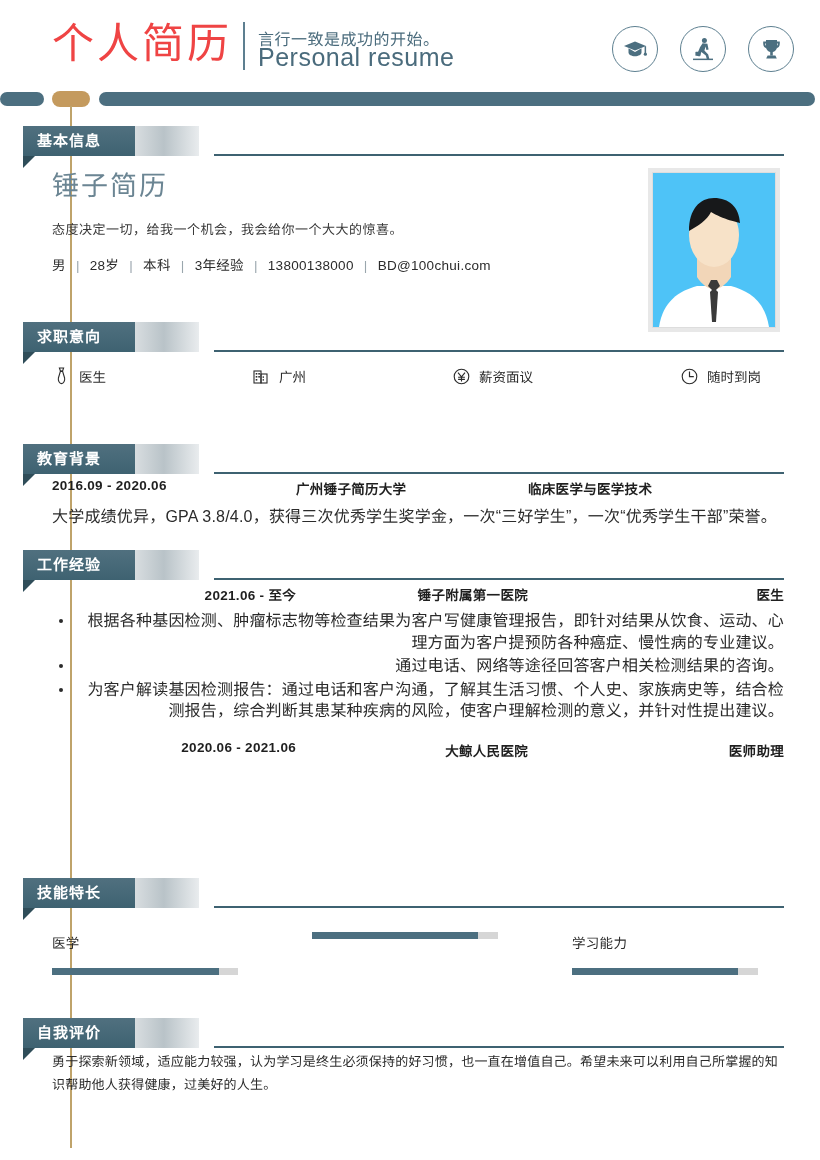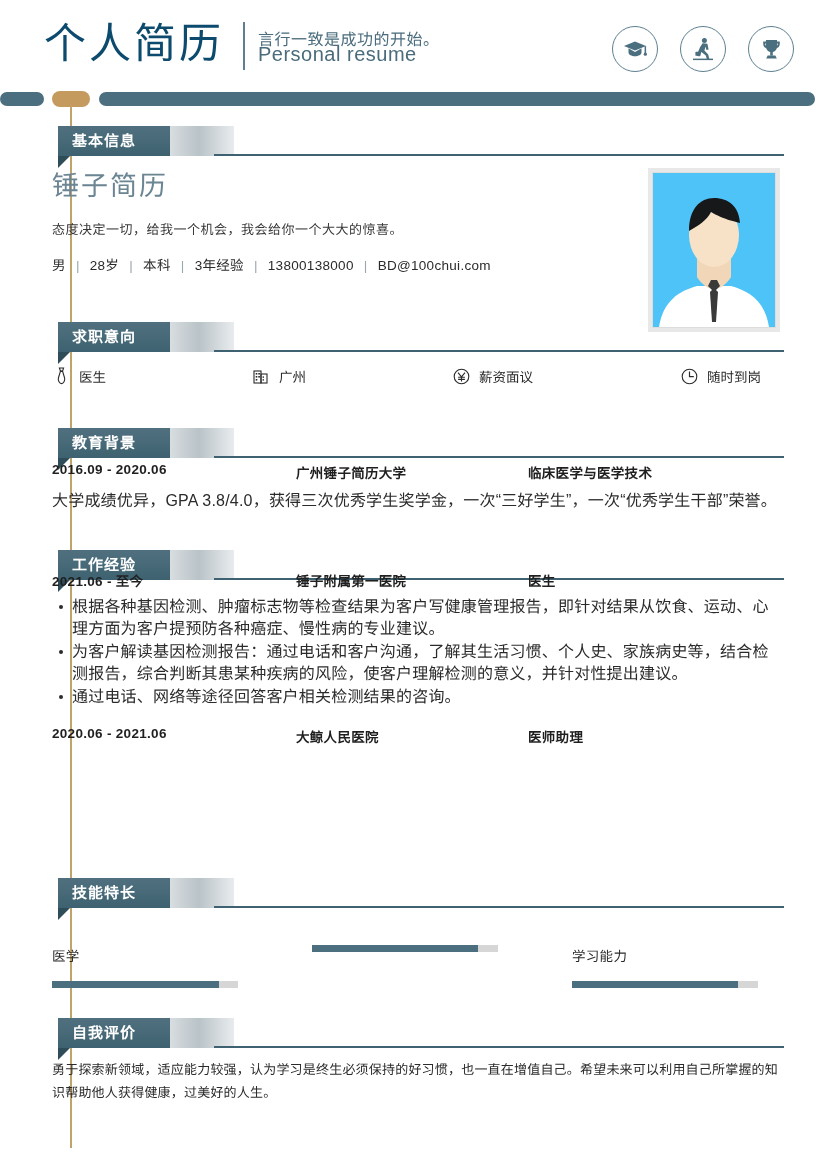--- a/index.html
+++ b/index.html
@@ -18,25 +18,25 @@
 
   
   .header {
     position: absolute;
     left: 0; top: 0;
     width: 820px;
     height: 88px;
   }
   .header-title {
     position: absolute;
-    left: 44px;
+    left: 52px;
     top: 18px;
     font-size: 42px;
     letter-spacing: 3px;
-    color: #0c4a6e;
+    color: #ef4444;
     font-weight: 400;
     line-height: 52px;
   }
   .header-divider {
     position: absolute;
     left: 243px;
     top: 22px;
     width: 2px;
     height: 48px;
     background: #5d7f90;
@@ -46,21 +46,21 @@
     left: 258px;
     top: 26px;
     font-size: 16px;
     color: #4a6b7c;
     letter-spacing: 0.5px;
   }
   .header-sub-en {
     position: absolute;
     left: 258px;
     top: 43px;
-    font-size: 20px;
+    font-size: 25px;
     color: #4a6b7c;
     letter-spacing: 0.5px;
     font-weight: 400;
   }
   .header-icons {
     position: absolute;
     right: 26px;
     top: 26px;
     display: flex;
     gap: 22px;
@@ -107,21 +107,21 @@
     height: 1042px;
     background: #bfa36a;
   }
 
   
   .section { position: absolute; left: 0; width: 820px; }
 
   .sec-tab {
     position: relative;
     height: 30px;
-    margin-left: 58px;
+    margin-left: 23px;
     width: 176px;
   }
   .sec-tab-main {
     position: absolute;
     left: 0; top: 0;
     width: 112px; height: 30px;
     background: linear-gradient(180deg, #50707f 0%, #3e6271 100%);
   }
   .sec-tab-ext {
     position: absolute;
@@ -259,21 +259,21 @@
     left: -13px;
     top: 9px;
     width: 4px; height: 4px;
     border-radius: 50%;
     background: #2b2b2b;
   }
   .job-block { margin-top: 18px; }
   .job-block.first { margin-top: 0; }
 
   
-  .skills-row { display: flex; margin-top: 37px; }
+  .skills-row { display: flex; margin-top: 24px; }
   .skill {
     width: 260px;
     flex: 0 0 260px;
   }
   .skill-label {
     font-size: 13.5px;
     color: #2b2b2b;
     margin-bottom: 16px;
     letter-spacing: 0.3px;
   }
@@ -428,21 +428,21 @@
             <circle cx="8.5" cy="8.5" r="7.3" fill="none" stroke="#2b2b2b" stroke-width="1.1"></circle>
             <path d="M8.5 4.2 v4.5 h3.7" fill="none" stroke="#2b2b2b" stroke-width="1.2" stroke-linecap="square"></path>
           </svg>
         </span>
         <span>随时到岗</span>
       </div>
     </div>
   </div>
 </div>
 
-<div class="section" style="top:428px;">
+<div class="section" style="top:444px;">
   <div class="sec-tab">
     <div class="sec-tab-main"></div>
     <div class="sec-tab-ext"></div>
     <div class="sec-tab-notch"></div>
     <div class="sec-tab-label">教育背景</div>
   </div>
   <div class="sec-rule"></div>
   <div class="sec-body" style="top:34px;">
     <div class="entry-head">
       <span class="c1">2016.09 - 2020.06</span>
@@ -454,32 +454,32 @@
 </div>
 
 <div class="section" style="top:550px;">
   <div class="sec-tab">
     <div class="sec-tab-main"></div>
     <div class="sec-tab-ext"></div>
     <div class="sec-tab-notch"></div>
     <div class="sec-tab-label">工作经验</div>
   </div>
   <div class="sec-rule"></div>
-  <div class="sec-body" style="top:20px;">
+  <div class="sec-body" style="top:34px;text-align:right;">
 
     <div class="job-block first">
       <div class="entry-head">
         <span class="c1">2021.06 - 至今</span>
         <span class="c2">锤子附属第一医院</span>
         <span class="c3">医生</span>
       </div>
       <ul class="bullets">
         <li>根据各种基因检测、肿瘤标志物等检查结果为客户写健康管理报告，即针对结果从饮食、运动、心理方面为客户提预防各种癌症、慢性病的专业建议。</li>
+        <li>通过电话、网络等途径回答客户相关检测结果的咨询。</li>
         <li>为客户解读基因检测报告：通过电话和客户沟通，了解其生活习惯、个人史、家族病史等，结合检测报告，综合判断其患某种疾病的风险，使客户理解检测的意义，并针对性提出建议。</li>
-        <li>通过电话、网络等途径回答客户相关检测结果的咨询。</li>
       </ul>
     </div>
 
     <div class="job-block">
       <div class="entry-head">
         <span class="c1">2020.06 - 2021.06</span>
         <span class="c2">大鲸人民医院</span>
         <span class="c3">医师助理</span>
       </div>
     </div>
@@ -519,16 +519,16 @@
 </div>
 
 <div class="section" style="top:1018px;">
   <div class="sec-tab">
     <div class="sec-tab-main"></div>
     <div class="sec-tab-ext"></div>
     <div class="sec-tab-notch"></div>
     <div class="sec-tab-label">自我评价</div>
   </div>
   <div class="sec-rule"></div>
-  <div class="sec-body" style="top:40px;">
+  <div class="sec-body" style="top:32px;">
     <div class="summary-text">勇于探索新领域，适应能力较强，认为学习是终生必须保持的好习惯，也一直在增值自己。希望未来可以利用自己所掌握的知识帮助他人获得健康，过美好的人生。</div>
   </div>
 </div>
 
 </body></html>

